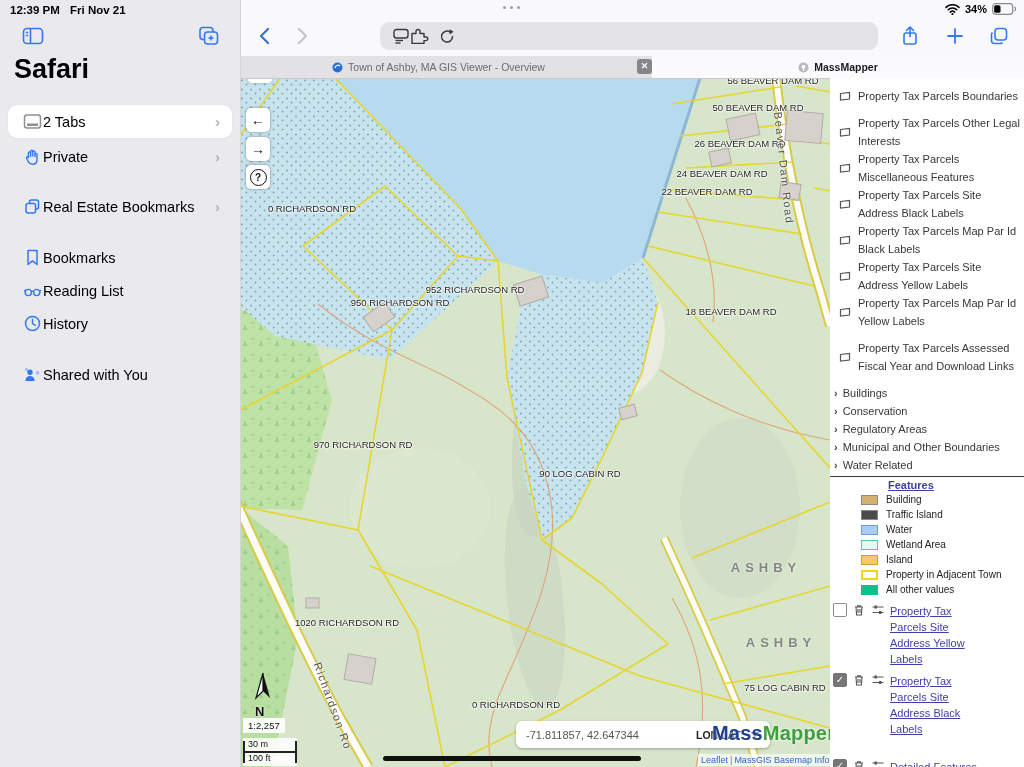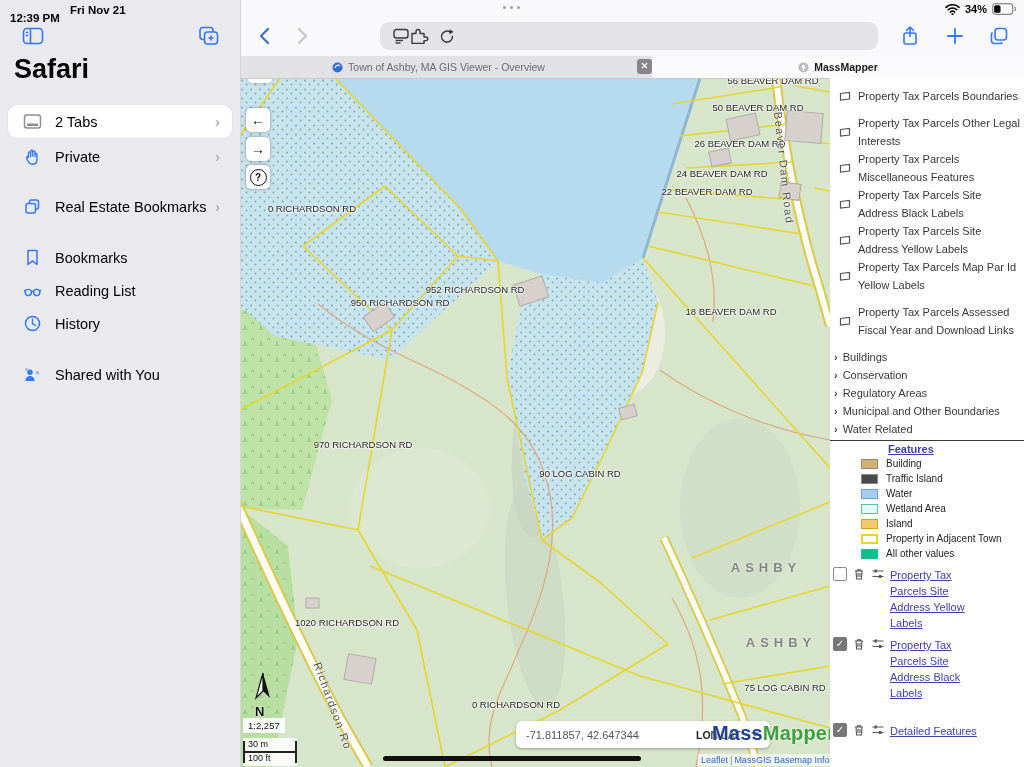--- a/index.html
+++ b/index.html
@@ -1,30 +1,30 @@
 <!DOCTYPE html>
 <html><head>
 <meta charset="utf-8">
 <style>
   html,body{margin:0;padding:0;}
   body{width:1024px;height:767px;position:relative;overflow:hidden;
        font-family:"Liberation Sans",sans-serif;background:#f9f9fb;-webkit-font-smoothing:antialiased;}
   .abs{position:absolute;}
   
   .statusbar{left:0;top:0;width:1024px;height:20px;z-index:40;}
-  .st-time{left:10px;top:12px;font-size:11.5px;font-weight:bold;color:#000;}
+  .st-time{left:10px;top:4px;font-size:11.5px;font-weight:bold;color:#000;}
   .st-date{left:70px;top:4px;font-size:11.5px;font-weight:bold;color:#000;}
   .st-dots{left:503px;top:6px;display:flex;gap:4px;}
   .st-dots i{width:3px;height:3px;border-radius:50%;background:#9f9fa4;}
   .st-right{right:8px;top:3px;display:flex;align-items:center;gap:5px;}
   .st-batt-pct{font-size:11px;font-weight:bold;color:#000;}
   
   .sidebar{left:0;top:0;width:240px;height:767px;background:#e9e9ee;border-right:1px solid #d4d4d9;z-index:10;}
   .sb-title{left:14px;top:54px;font-size:27px;font-weight:bold;color:#000;}
-  .sb-row{left:8px;width:224px;height:33px;border-radius:9px;display:flex;align-items:center;gap:12px;padding-left:14px;box-sizing:border-box;}
+  .sb-row{left:8px;width:224px;height:33px;border-radius:9px;display:flex;align-items:center;padding-left:14px;box-sizing:border-box;}
   .sb-row.sel{background:#ffffff;box-shadow:0 0 2px rgba(0,0,0,.07);}
   .sb-label{font-size:14.5px;color:#000;}
   .sb-chev{position:absolute;right:12px;color:#b3b3b9;font-size:15px;font-weight:bold;}
   .icon20{width:21px;height:21px;flex:0 0 21px;}
   
   .chrome{left:240px;top:0;width:784px;height:56px;background:#f9f9fb;z-index:5;}
   .navarrow{top:24px;width:24px;height:24px;display:flex;align-items:center;justify-content:center;}
   .urlpill{left:140px;top:22px;width:498px;height:28px;background:#e3e3e8;border-radius:9px;display:flex;align-items:center;z-index:6;}
   .urltext{flex:1;text-align:center;font-size:13px;color:#1c1c1e;}
   .tstrip{left:240px;top:56px;width:784px;height:22px;background:#e2e2e5;border-bottom:1px solid #c9c9cd;z-index:5;}
@@ -388,20 +388,26 @@
   <div class="lrow" style="height:36px">
     <svg class="flagicon" viewBox="0 0 12 10">
         <path d="M1.5,2.5 L10.5,1.5 10.5,8 1.5,9 Z" fill="none" stroke="#555" stroke-width="1.2"></path>
       </svg>
     <span class="ltext">Property Tax Parcels Site Address Black Labels</span>
   </div>
   <div class="lrow" style="height:36px">
     <svg class="flagicon" viewBox="0 0 12 10">
         <path d="M1.5,2.5 L10.5,1.5 10.5,8 1.5,9 Z" fill="none" stroke="#555" stroke-width="1.2"></path>
       </svg>
+    <span class="ltext">Property Tax Parcels Map Par Id Black Labels</span>
+  </div>
+  <div class="lrow" style="height:36px">
+    <svg class="flagicon" viewBox="0 0 12 10">
+        <path d="M1.5,2.5 L10.5,1.5 10.5,8 1.5,9 Z" fill="none" stroke="#555" stroke-width="1.2"></path>
+      </svg>
     <span class="ltext">Property Tax Parcels Site Address Yellow Labels</span>
   </div>
   <div class="lrow" style="height:36px">
     <svg class="flagicon" viewBox="0 0 12 10">
         <path d="M1.5,2.5 L10.5,1.5 10.5,8 1.5,9 Z" fill="none" stroke="#555" stroke-width="1.2"></path>
       </svg>
     <span class="ltext">Property Tax Parcels Map Par Id Yellow Labels</span>
   </div>
   <div class="lrow" style="height:54px">
     <svg class="flagicon" viewBox="0 0 12 10">

